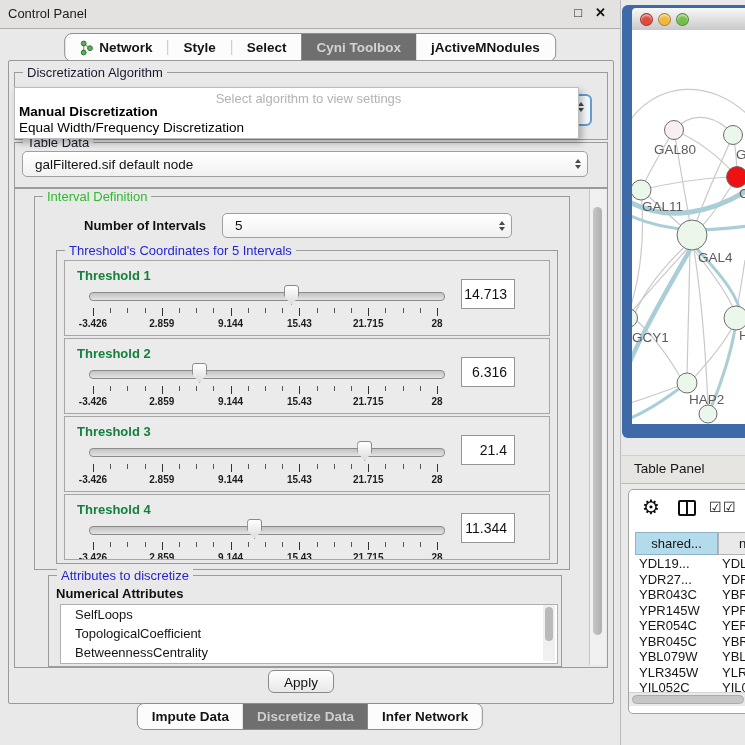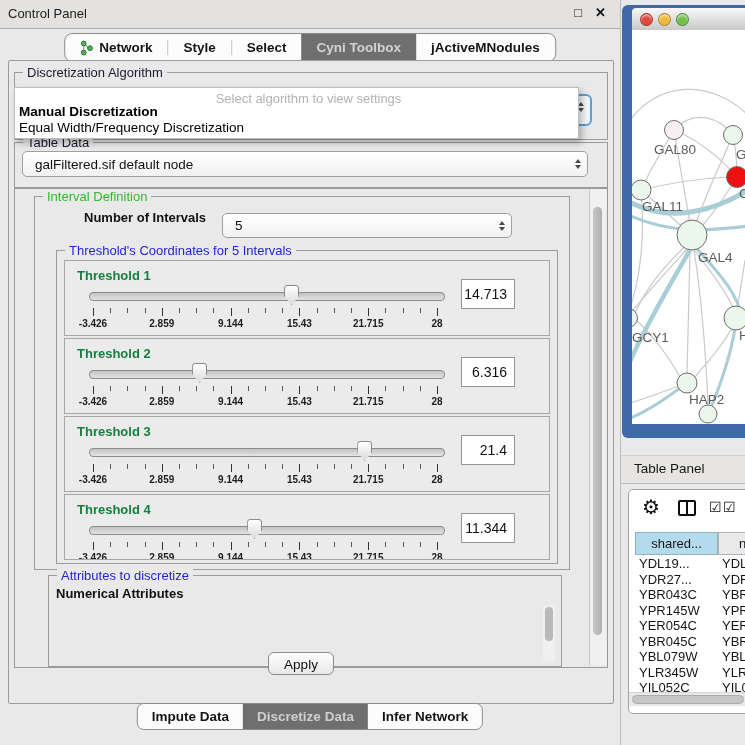--- a/index.html
+++ b/index.html
@@ -64,21 +64,21 @@
   .tick-label{position:absolute;top:57px;transform:translateX(-50%);font-size:10px;font-weight:bold;color:#1d1d1d;white-space:nowrap;}
   .val-box{position:absolute;left:396px;top:18px;width:54px;height:30px;background:#fff;border:1px solid #949494;
            box-sizing:border-box;font-size:14px;text-align:right;line-height:28px;padding-right:7px;color:#111;}
 
   
   .attr-list{position:absolute;left:60px;top:604px;width:496px;height:58px;background:#fff;border:1px solid #b0b0b0;overflow:hidden;}
   .attr-item{font-size:13px;color:#151515;padding:2px 0 2px 14px;line-height:15px;white-space:nowrap;}
   .attr-scroll{position:absolute;left:543px;top:605px;width:12px;height:56px;background:#f0f0f0;}
   .attr-scroll .vthumb{position:absolute;left:2px;top:2px;width:8px;height:34px;border-radius:4px;background:#b9b9b9;}
 
-  .apply-btn{position:absolute;left:268px;top:652px;width:66px;height:23px;border:1px solid #8a8a8a;border-radius:6px;
+  .apply-btn{position:absolute;left:268px;top:670px;width:66px;height:23px;border:1px solid #8a8a8a;border-radius:6px;
              background:linear-gradient(#ffffff,#e8e8e8);font-size:13.5px;color:#111;text-align:center;line-height:22px;}
 
   .bottom-tabs{position:absolute;top:703px;left:50%;transform:translateX(-50%);height:25px;display:inline-flex;
                background:#fcfcfc;border:1px solid #8d8d8d;border-radius:7px;overflow:hidden;}
   .btab{display:flex;align-items:center;padding:0 14px;font-size:13.5px;font-weight:bold;color:#141414;white-space:nowrap;}
   .btab.sel{background:#6f6f6f;color:#cfcfcf;}
 
   
   .net-window{position:absolute;left:622px;top:5px;width:130px;height:433px;background:#3e6aa8;border-radius:6px 0 0 6px;}
   .net-titlebar{position:absolute;left:632px;top:8px;width:113px;height:22px;background:linear-gradient(#f8f8f8,#c9c9c9);
@@ -179,21 +179,21 @@
 
     <div class="scroll-panel"></div>
     <div class="vscroll">
         <div class="vthumb"></div>
       </div>
 
     <div class="group" style="left:34px;top:196px;width:534px;height:372px;">
       <span class="legend green">Interval Definition</span>
     </div>
 
-    <span class="bold-label" style="left:84px;top:210px;">Number of Intervals</span>
+    <span class="bold-label" style="left:84px;top:218px;">Number of Intervals</span>
     <div class="combo" style="left:222px;top:213px;width:290px;height:25px;">
       <span>5</span>
       <span class="spin">
           <span class="tri-up"></span>
           <span class="tri-dn"></span>
         </span>
     </div>
 
     <div class="group" style="left:56px;top:250px;width:500px;height:312px;">
       <span class="legend blue">Threshold's Coordinates for 5 Intervals</span>
@@ -330,20 +330,25 @@
           <div class="tick-label" style="left: 372px;">28</div>
           <div class="thumb" style="left: 182.178px;"></div>
           <div class="val-box">11.344</div>
         </div>
       </div>
 
     <div class="group" style="left:48px;top:575px;width:512px;height:90px;">
       <span class="legend blue">Attributes to discretize</span>
     </div>
     <span class="bold-label" style="left:56px;top:586px;">Numerical Attributes</span>
+    <div class="attr-list">
+        <div class="attr-item">SelfLoops</div>
+        <div class="attr-item">TopologicalCoefficient</div>
+        <div class="attr-item">BetweennessCentrality</div>
+      </div>
     <div class="attr-scroll">
         <div class="vthumb"></div>
       </div>
 
     <button class="apply-btn">Apply</button>
 
     <div class="bottom-tabs">
         <div class="btab">Impute Data</div>
         <div class="btab sel">Discretize Data</div>
         <div class="btab">Infer Network</div>

